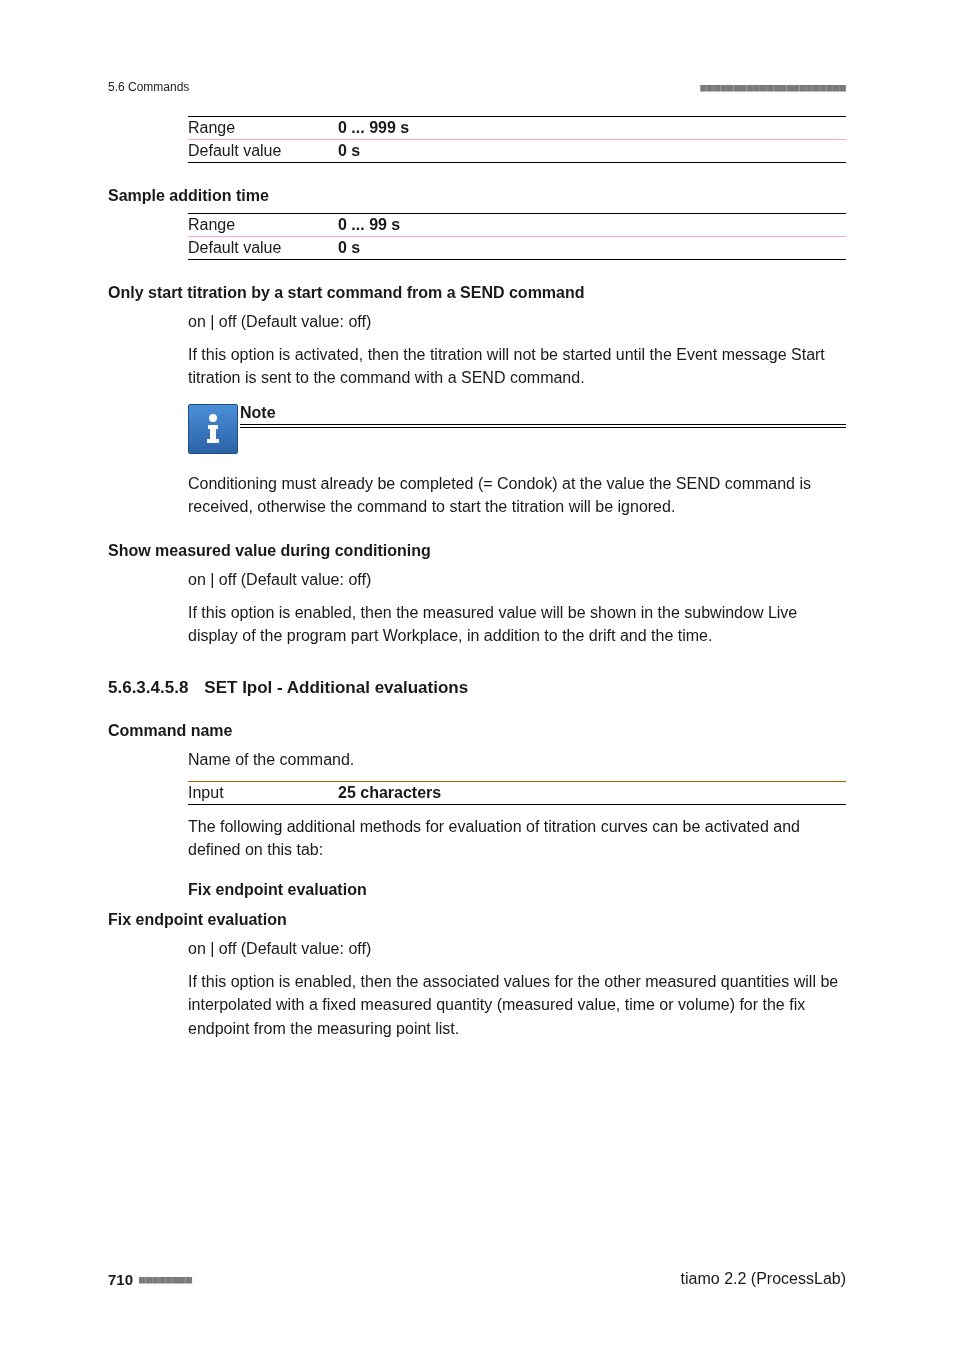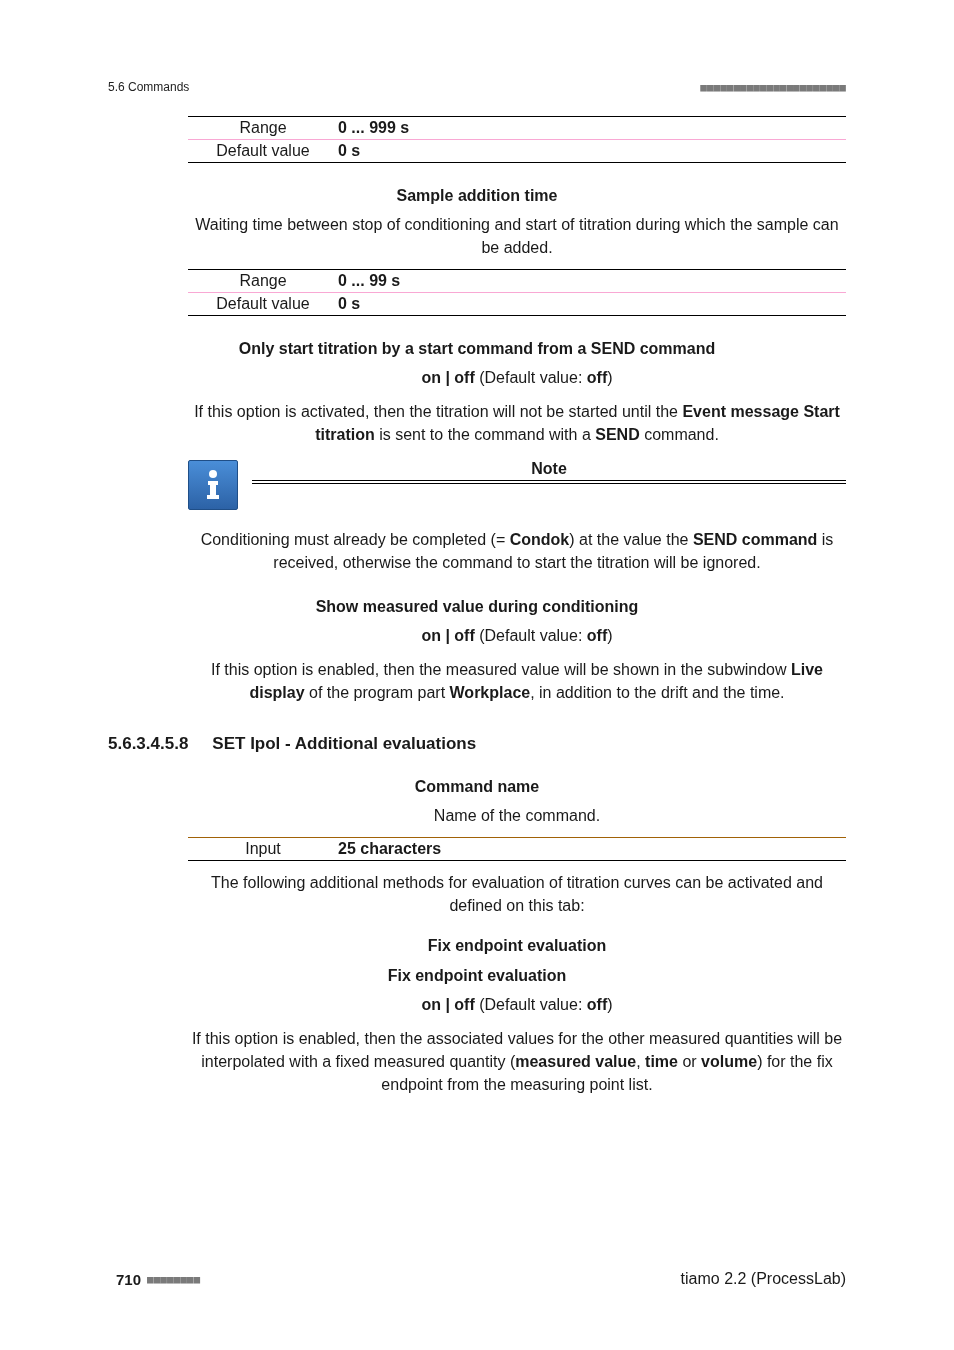--- a/index.html
+++ b/index.html
@@ -10,21 +10,20 @@
     font-family: "Segoe UI", "Helvetica Neue", Arial, sans-serif;
     color: #1a1a1a;
     width: 954px;
   }
   .page {
     width: 954px;
     height: 1350px;
     position: relative;
     box-sizing: border-box;
     padding: 80px 108px 0 108px;
-    text-align: center;
   }
   .top-row {
     display: flex;
     justify-content: space-between;
     align-items: center;
     font-size: 12px;
     color: #333;
     margin-bottom: 22px;
   }
   .top-left {
@@ -65,21 +64,21 @@
     margin-top: 24px;
     margin-bottom: 8px;
   }
   .body-p {
     font-size: 16px;
     line-height: 1.45;
     margin: 0 0 10px 0;
   }
   .section-heading {
     display: flex;
-    gap: 24px;
+    gap: 16px;
     font-weight: 700;
     font-size: 17px;
     margin-top: 30px;
     margin-bottom: 6px;
   }
   .tab-line {
     font-size: 13.5px;
     margin-top: 2px;
   }
   .tab-line .lbl { }
@@ -90,21 +89,21 @@
     position: relative;
     top: -1px;
   }
   .note-box {
     margin-top: 14px;
     margin-bottom: 14px;
   }
   .note-head {
     display: flex;
     align-items: stretch;
-    gap: 14px;
+    gap: 2px;
   }
   .note-icon {
     width: 48px;
     height: 48px;
     background: linear-gradient(#4a8ed8, #2c62a6);
     border: 1px solid #1f4e87;
     border-radius: 2px;
     display: flex;
     align-items: center;
     justify-content: center;
@@ -139,32 +138,32 @@
     border-bottom: 1px solid #000;
     width: 100%;
     font-size: 16px;
     display: flex;
     padding: 2px 0;
   }
   .input-key { width: 150px; flex: 0 0 150px; }
   .input-val { font-weight: 700; }
   .footer {
     position: absolute;
-    left: 116px;
+    left: 108px;
     right: 108px;
     bottom: 62px;
     display: flex;
     justify-content: space-between;
     align-items: center;
     font-size: 13px;
   }
   .footer-left { font-weight: 700; font-size: 15px; display:flex; align-items:center; gap:6px;}
   .footer-dashes { color:#7a7a7a; font-size:11px; font-family: Consolas, monospace; font-weight:400;}
   .footer-right { font-size: 16px; }
-  b { font-weight: 700; }
+  b { font-weight: 400; }
 </style>
 </head>
 <body>
 
 <div class="page">
 
   <div class="top-row">
     <span class="top-left">5.6 Commands</span>
     <span class="top-right">■■■■■■■■■■■■■■■■■■■■■■</span>
   </div>
@@ -177,21 +176,20 @@
       </div>
       <div class="kv-row">
         <span class="kv-key">Default value</span>
         <span class="kv-val">0 s</span>
       </div>
     </div>
   </div>
 
   <div class="field-label">Sample addition time</div>
   <div class="content-col">
-    <p class="body-p">Waiting time between stop of conditioning and start of titration during which the sample can be added.</p>
     <div class="kv-table">
       <div class="kv-row">
         <span class="kv-key">Range</span>
         <span class="kv-val">0 ... 99 s</span>
       </div>
       <div class="kv-row">
         <span class="kv-key">Default value</span>
         <span class="kv-val">0 s</span>
       </div>
     </div>

